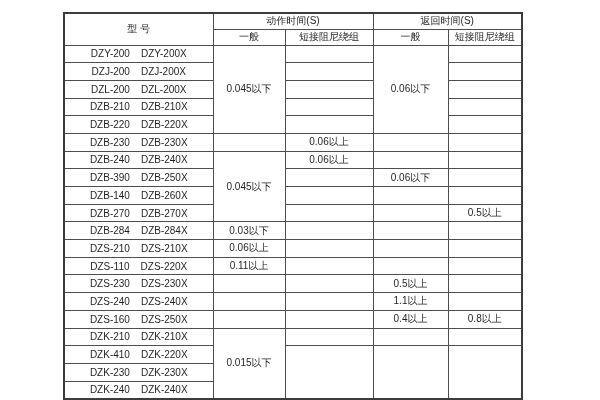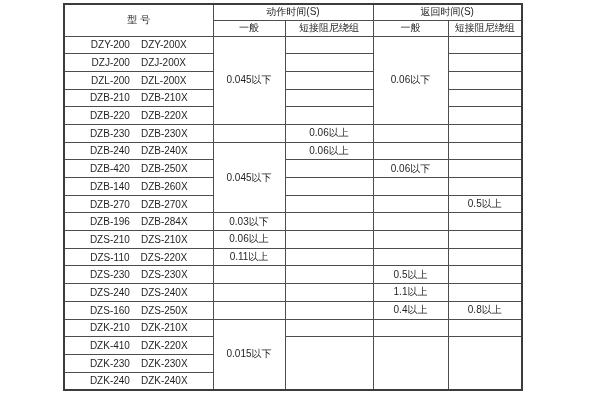--- a/index.html
+++ b/index.html
@@ -6,20 +6,21 @@
   body{
     width:600px;height:400px;background:#ffffff;
     font-family:"Liberation Sans","DejaVu Sans",sans-serif;
     position:relative;overflow:hidden;
   }
   .table-wrap{position:absolute;left:63px;top:3px;}
   table.spec{
     border-collapse:collapse;
     table-layout:fixed;
     border:2px solid #3c3c3c;
+    margin-top:9px;
   }
   table.spec th, table.spec td{
     border:1px solid #4d4d4d;
     font-size:10px;
     font-weight:normal;
     color:#1f1f1f;
     text-align:center;
     vertical-align:middle;
     padding:0;
     overflow:hidden;
@@ -91,39 +92,39 @@
           <td></td>
         </tr>
         <tr>
           <td><span class="m1">DZB-240</span><span class="m2">DZB-240X</span></td>
           <td rowspan="4">0.045以下</td>
           <td>0.06以上</td>
           <td></td>
           <td></td>
         </tr>
         <tr>
-          <td><span class="m1">DZB-420</span><span class="m2">DZB-250X</span></td>
+          <td><span class="m1">DZB-390</span><span class="m2">DZB-250X</span></td>
           <td></td>
           <td>0.06以下</td>
           <td></td>
         </tr>
         <tr>
           <td><span class="m1">DZB-140</span><span class="m2">DZB-260X</span></td>
           <td></td>
           <td></td>
           <td></td>
         </tr>
         <tr>
           <td><span class="m1">DZB-270</span><span class="m2">DZB-270X</span></td>
           <td></td>
           <td></td>
           <td>0.5以上</td>
         </tr>
         <tr>
-          <td><span class="m1">DZB-196</span><span class="m2">DZB-284X</span></td>
+          <td><span class="m1">DZB-284</span><span class="m2">DZB-284X</span></td>
           <td>0.03以下</td>
           <td></td>
           <td></td>
           <td></td>
         </tr>
         <tr>
           <td><span class="m1">DZS-210</span><span class="m2">DZS-210X</span></td>
           <td>0.06以上</td>
           <td></td>
           <td></td>

